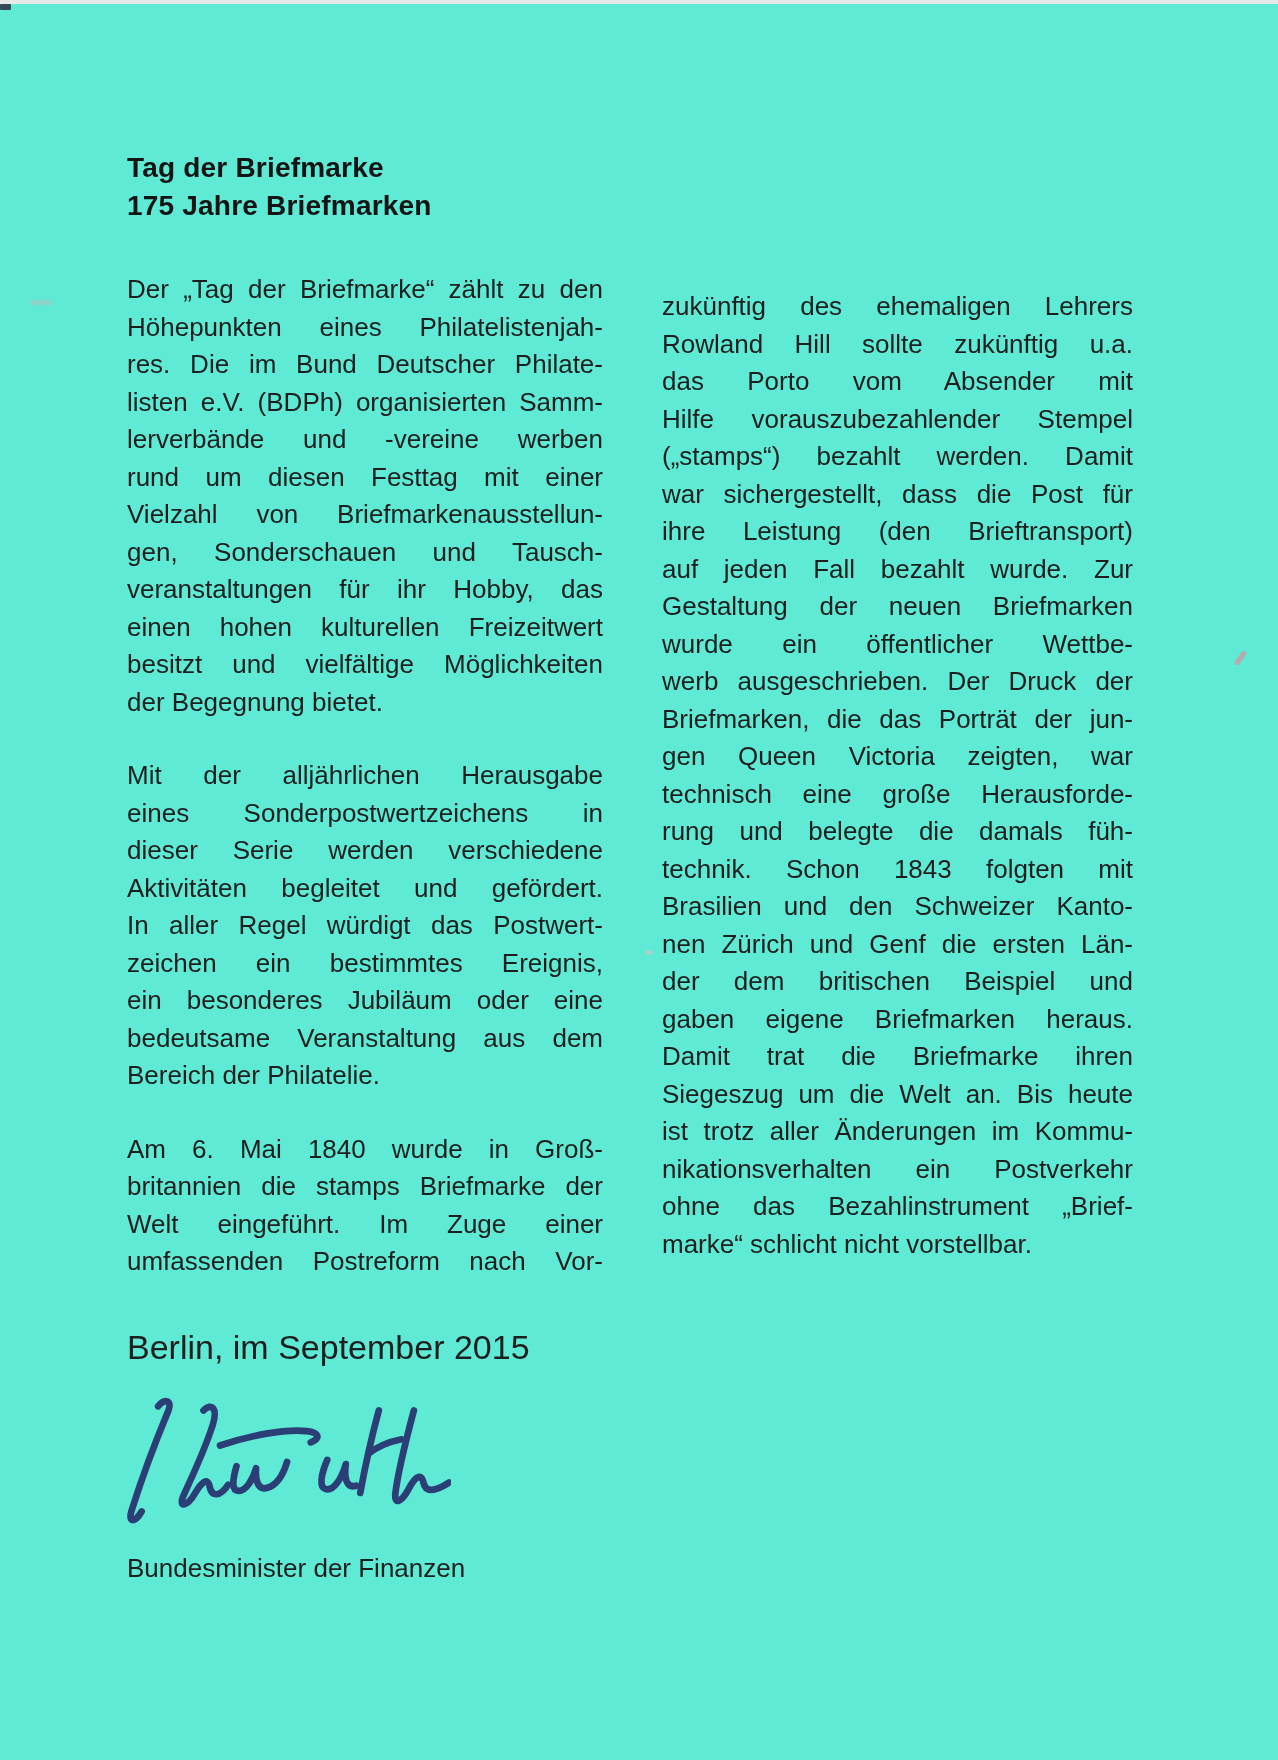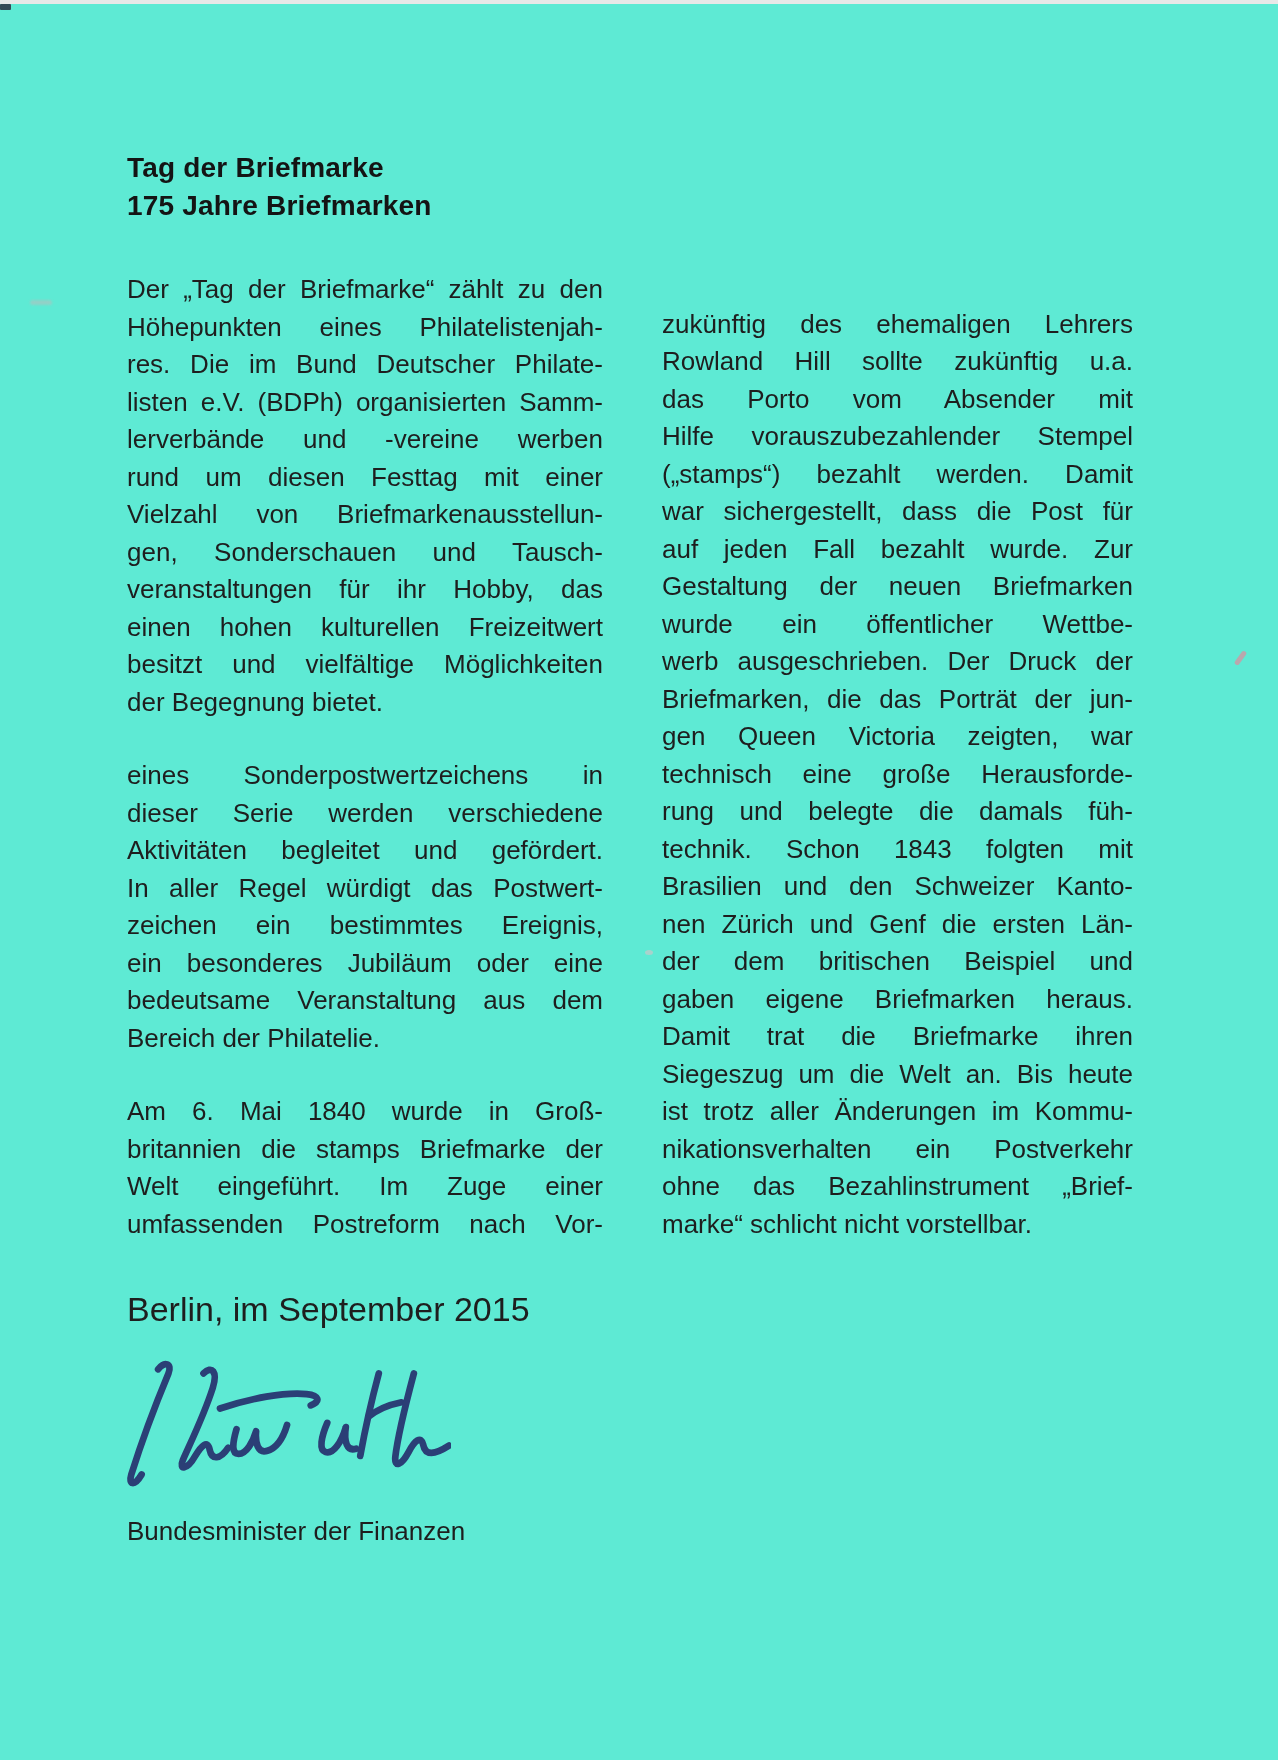--- a/index.html
+++ b/index.html
@@ -23,21 +23,21 @@
     font-size: 28px;
     font-weight: bold;
     line-height: 38px;
     color: #141414;
     letter-spacing: 0.2px;
   }
   .columns {
     display: flex;
     gap: 59px;
     margin-top: 46px;
-    align-items: flex-end;
+    align-items: center;
   }
   .col-left  { width: 476px; }
   .col-right { width: 471px; }
   .para { margin: 0 0 36px 0; }
   .para:last-child { margin-bottom: 0; }
   .line {
     font-size: 26px;
     line-height: 37.5px;
     text-align: justify;
     -moz-text-align-last: justify;
@@ -111,20 +111,21 @@
             <div class="line">lerverbände und -vereine werben</div>
             <div class="line">rund um diesen Festtag mit einer</div>
             <div class="line">Vielzahl von Briefmarkenausstellun-</div>
             <div class="line">gen, Sonderschauen und Tausch-</div>
             <div class="line">veranstaltungen für ihr Hobby, das</div>
             <div class="line">einen hohen kulturellen Freizeitwert</div>
             <div class="line">besitzt und vielfältige Möglichkeiten</div>
             <div class="line last">der Begegnung bietet.</div>
           </div>
           <div class="para">
+            <div class="line">Mit der alljährlichen Herausgabe</div>
             <div class="line">eines Sonderpostwertzeichens in</div>
             <div class="line">dieser Serie werden verschiedene</div>
             <div class="line">Aktivitäten begleitet und gefördert.</div>
             <div class="line">In aller Regel würdigt das Postwert-</div>
             <div class="line">zeichen ein bestimmtes Ereignis,</div>
             <div class="line">ein besonderes Jubiläum oder eine</div>
             <div class="line">bedeutsame Veranstaltung aus dem</div>
             <div class="line last">Bereich der Philatelie.</div>
           </div>
           <div class="para">
@@ -135,20 +136,21 @@
           </div>
         </div>
       <div class="col-right">
           <div class="para">
             <div class="line">zukünftig des ehemaligen Lehrers</div>
             <div class="line">Rowland Hill sollte zukünftig u.a.</div>
             <div class="line">das Porto vom Absender mit</div>
             <div class="line">Hilfe vorauszubezahlender Stempel</div>
             <div class="line">(„stamps“) bezahlt werden. Damit</div>
             <div class="line">war sichergestellt, dass die Post für</div>
+            <div class="line">ihre Leistung (den Brieftransport)</div>
             <div class="line">auf jeden Fall bezahlt wurde. Zur</div>
             <div class="line">Gestaltung der neuen Briefmarken</div>
             <div class="line">wurde ein öffentlicher Wettbe-</div>
             <div class="line">werb ausgeschrieben. Der Druck der</div>
             <div class="line">Briefmarken, die das Porträt der jun-</div>
             <div class="line">gen Queen Victoria zeigten, war</div>
             <div class="line">technisch eine große Herausforde-</div>
             <div class="line">rung und belegte die damals füh-</div>
             <div class="line">technik. Schon 1843 folgten mit</div>
             <div class="line">Brasilien und den Schweizer Kanto-</div>

